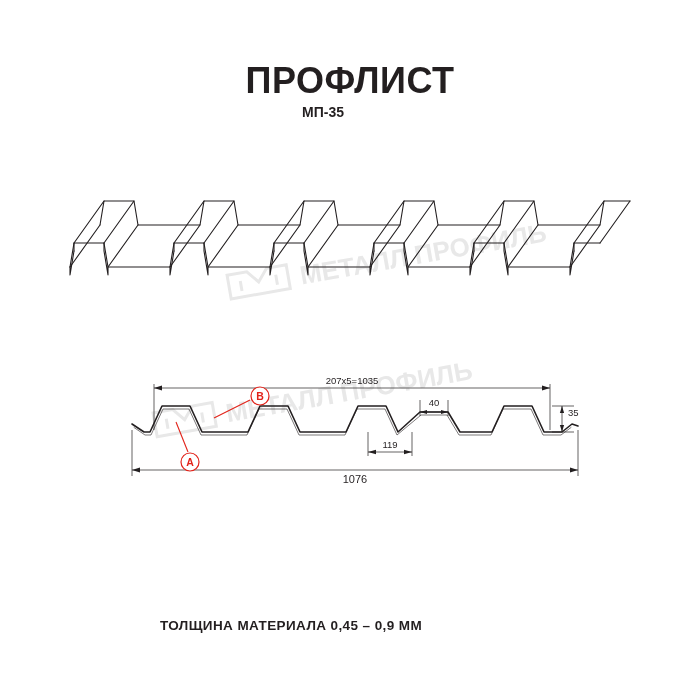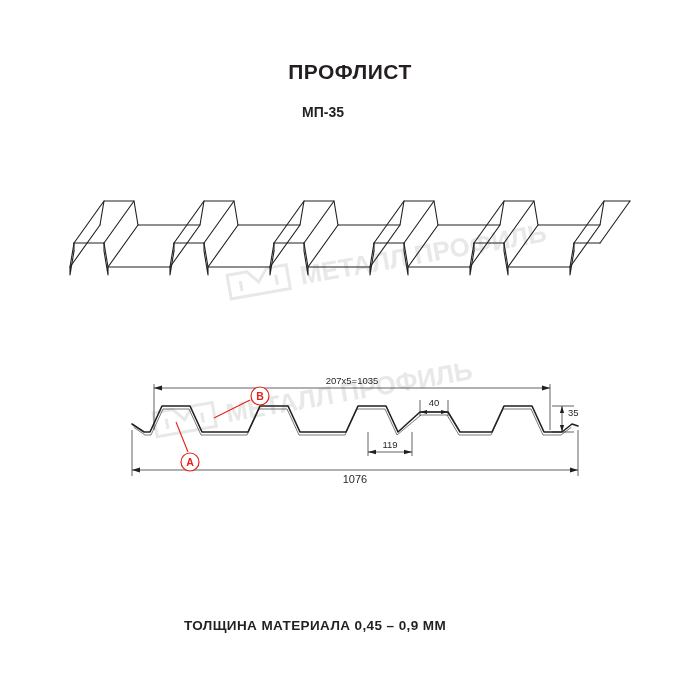--- a/index.html
+++ b/index.html
@@ -19,21 +19,21 @@
     position: relative;
     width: 700px;
     height: 700px;
   }
   .title {
     position: absolute;
     top: 60px;
     left: 0;
     width: 700px;
     text-align: center;
-    font-size: 21px;
+    font-size: 36px;
     font-weight: bold;
     letter-spacing: 0.5px;
     color: #231f20;
   }
   .subtitle {
     position: absolute;
     top: 104px;
     left: 0;
     width: 646px;
     text-align: center;
@@ -44,21 +44,20 @@
   .footer {
     position: absolute;
     top: 618px;
     left: 0;
     width: 582px;
     text-align: center;
     font-size: 13.5px;
     font-weight: bold;
     letter-spacing: 0.4px;
     color: #231f20;
-    margin-left: 24px;
   }
   .iso-wrap {
     position: absolute;
     top: 165px;
     left: 60px;
     width: 580px;
     height: 140px;
   }
   .section-wrap {
     position: absolute;

